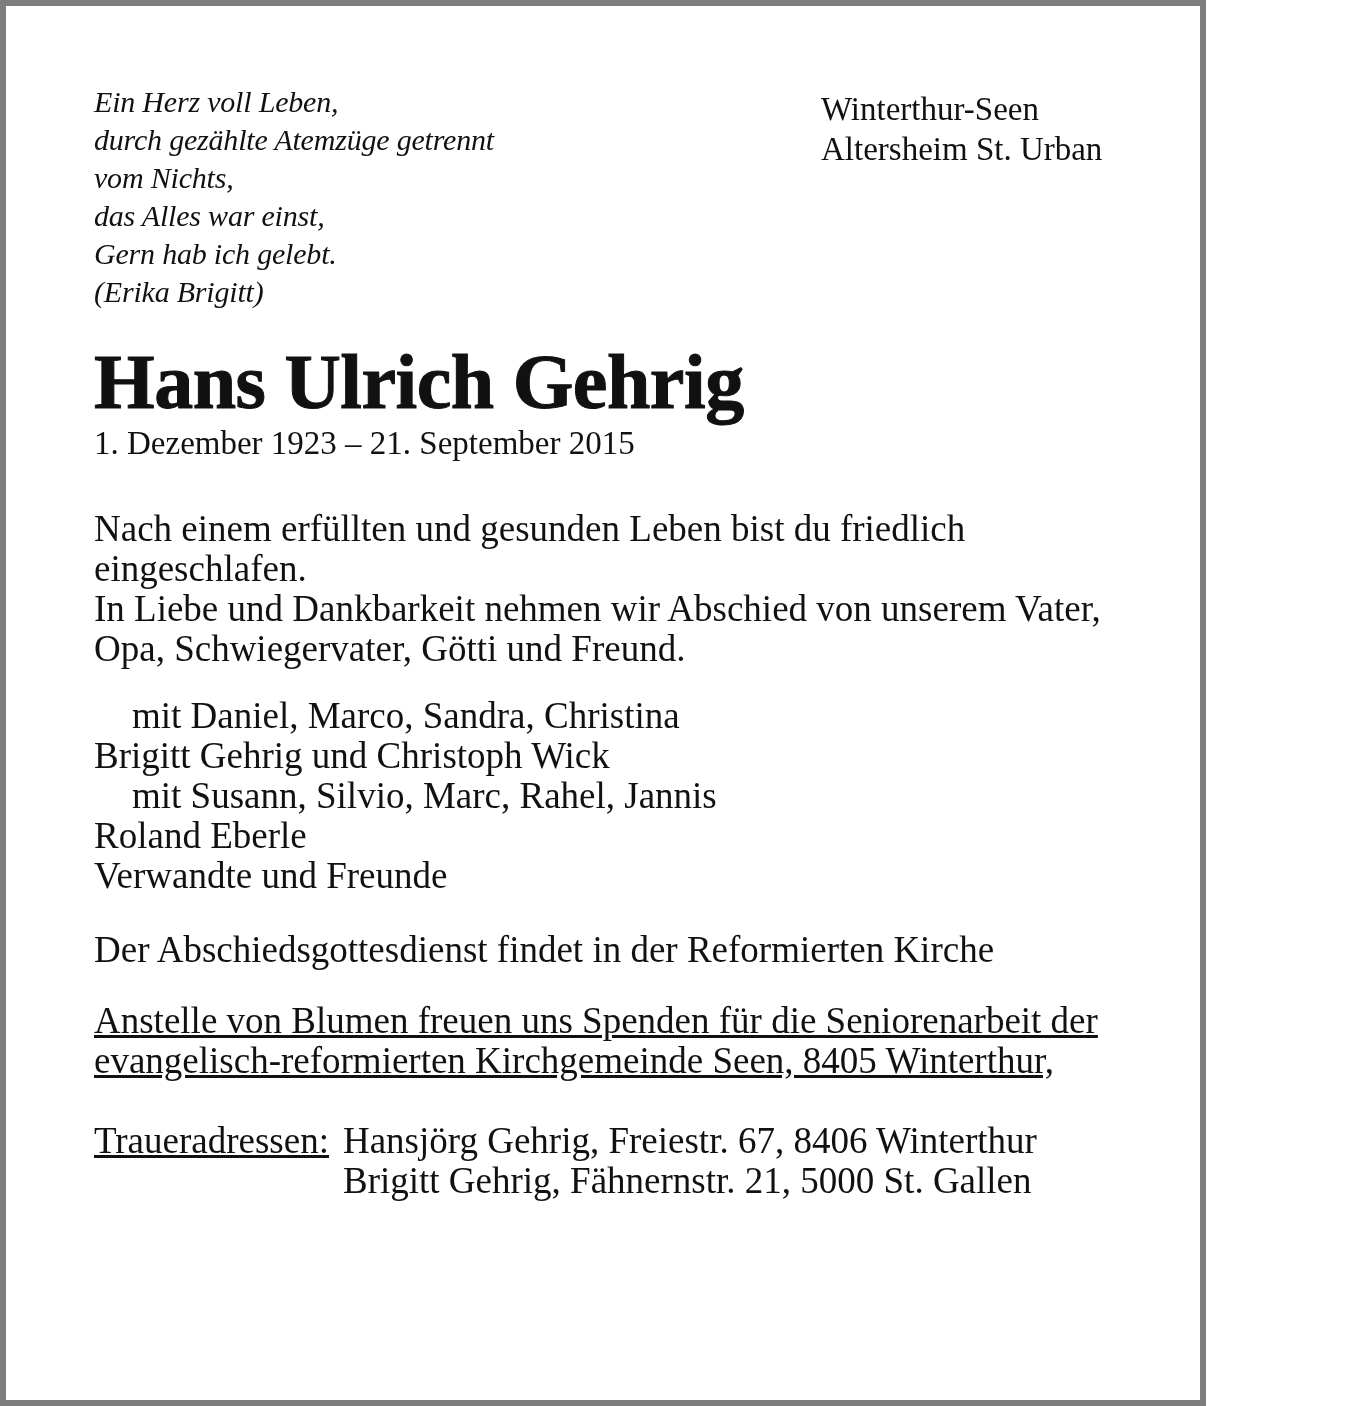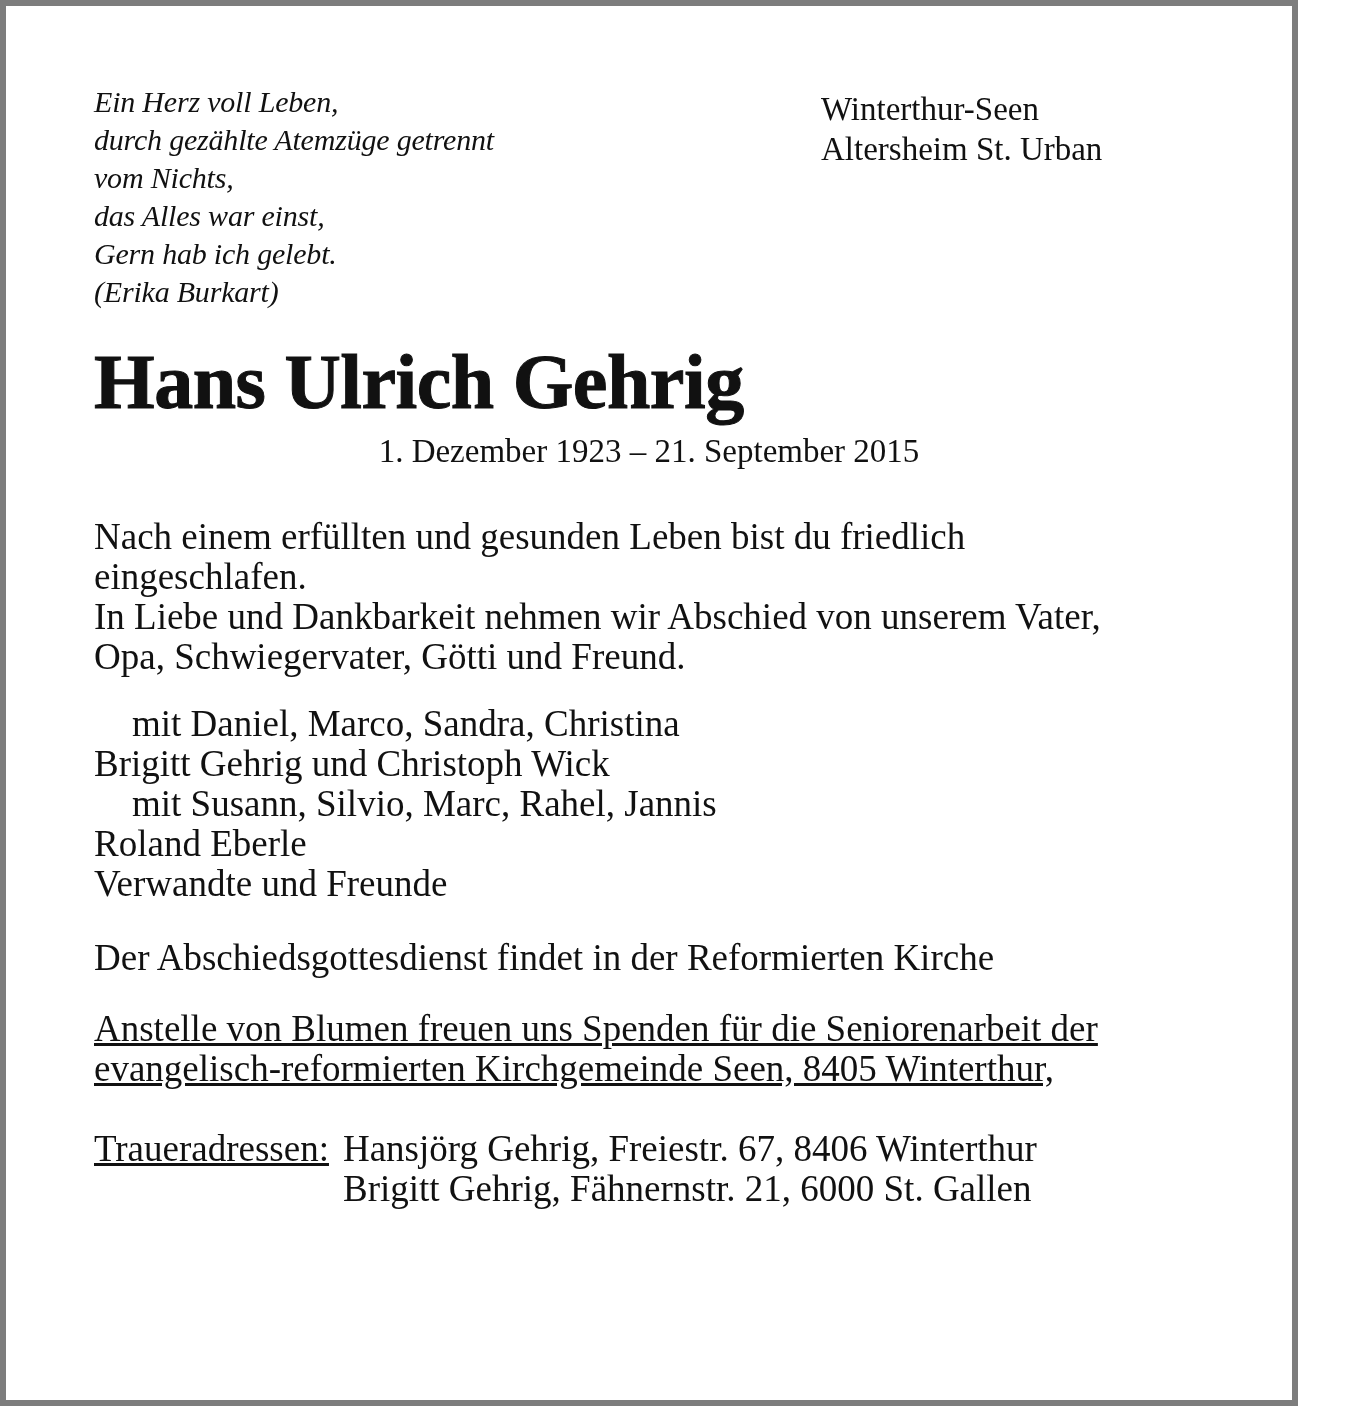--- a/index.html
+++ b/index.html
@@ -8,21 +8,21 @@
     background: #ffffff;
   }
   body {
     width: 1370px;
     height: 1406px;
     font-family: "Liberation Serif", serif;
     color: #111111;
   }
   .page {
     box-sizing: border-box;
-    width: 1298px;
+    width: 1206px;
     height: 1406px;
     border: 6px solid #7d7d7d;
     background: #ffffff;
     padding: 77px 88px 40px 88px;
     overflow: hidden;
   }
   .header-row {
     display: flex;
     align-items: flex-start;
   }
@@ -42,24 +42,23 @@
   }
   .title {
     margin-top: 29px;
     font-size: 78px;
     line-height: 83px;
     font-weight: 700;
     letter-spacing: -0.5px;
     -webkit-text-stroke: 1px #111111;
   }
   .life-dates {
-    margin-top: 8px;
+    margin-top: 0;
     font-size: 33px;
     line-height: 40px;
-    text-align: center;
   }
   .block {
     font-size: 37px;
     line-height: 40px;
   }
   .block-intro     { margin-top: 46px; }
   .block-mourners  { margin-top: 27px; }
   .block-service   { margin-top: 34px; }
   .block-donations { margin-top: 31px; text-decoration: underline; }
   .block-addresses { margin-top: 40px; }
@@ -83,21 +82,21 @@
 
 <div class="page">
 
   <div class="header-row">
     <div class="poem">
       <div>Ein Herz voll Leben,</div>
       <div>durch gezählte Atemzüge getrennt</div>
       <div>vom Nichts,</div>
       <div>das Alles war einst,</div>
       <div>Gern hab ich gelebt.</div>
-      <div>(Erika Burkart)</div>
+      <div>(Erika Brigitt)</div>
     </div>
     <div class="institution">
       <div>Winterthur-Seen</div>
       <div>Altersheim St. Urban</div>
     </div>
   </div>
 
   <div class="title">Hans Ulrich Gehrig</div>
 
   <div class="life-dates">1. Dezember 1923 – 21. September 2015</div>
@@ -123,17 +122,17 @@
 
   <div class="block block-donations">
     <div>Anstelle von Blumen freuen uns Spenden für die Seniorenarbeit der</div>
     <div>evangelisch-reformierten Kirchgemeinde Seen, 8405 Winterthur,</div>
   </div>
 
   <div class="block block-addresses addresses-row">
     <div class="addresses-label">Traueradressen:</div>
     <div class="addresses-list">
       <div>Hansjörg Gehrig, Freiestr. 67, 8406 Winterthur</div>
-      <div>Brigitt Gehrig, Fähnernstr. 21, 6000 St. Gallen</div>
+      <div>Brigitt Gehrig, Fähnernstr. 21, 5000 St. Gallen</div>
     </div>
   </div>
 
 </div>
 
 </body></html>

